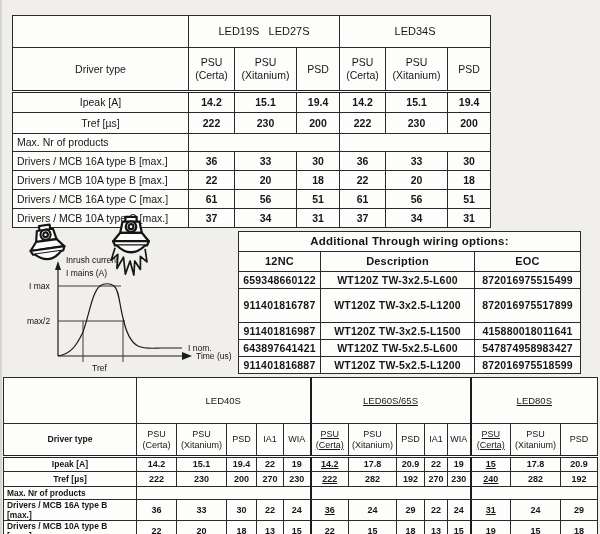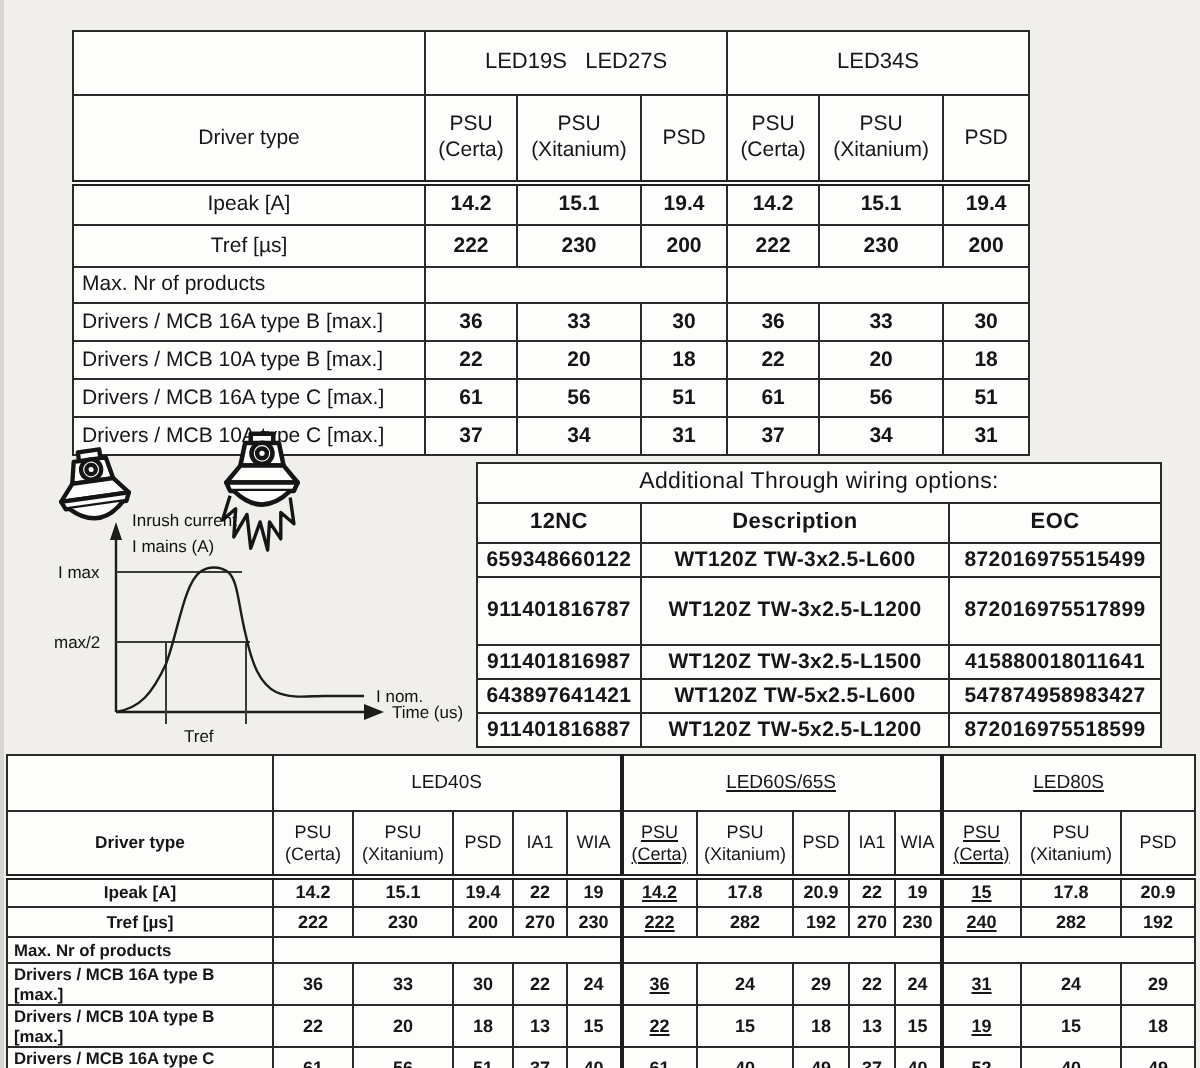--- a/index.html
+++ b/index.html
@@ -18,21 +18,21 @@
     padding:0 2px;overflow:hidden;line-height:1.2;
   }
   
   .top td{font-size:10.5px;}
   .top .grp{font-size:11px;white-space:pre;}
   .top .hdrsep td{border-bottom:3px double #222;}
   .top .la{text-align:left;padding-left:4px;}
   
   .wir{border:1.5px solid #1d1d1d;}
   .wir td{border:1.5px solid #1d1d1d;font-size:10.5px;font-weight:600;letter-spacing:.2px;}
-  .wir .ttl{font-size:11.5px;font-weight:400;}
+  .wir .ttl{font-size:11.5px;font-weight:700;}
   .wir .hd{font-weight:700;font-size:11px;}
   
   .bot td{font-size:9px;}
   .bot .grp{font-size:9.5px;}
   .bot .hdrsep td{border-bottom:3px double #222;}
   .bot .la{text-align:left;padding-left:3px;font-size:8.4px;font-weight:700;}
   .bot .lc{font-size:8.6px;font-weight:700;}
   .bot .gsep{border-left:2.5px solid #1d1d1d;text-decoration:underline;}
   .bot .val{font-weight:600;}
   .top .val{font-weight:600;}
@@ -40,21 +40,21 @@
   .gtxt{font-size:8.5px;fill:#111;font-family:"Liberation Sans",sans-serif;}
   .gln{stroke:#1c1c1c;stroke-width:1.2;fill:none;}
   .gthin{stroke:#3a3a3a;stroke-width:1;fill:none;}
   .edge{position:absolute;left:0;top:0;width:2px;height:534px;background:#d8d6d2;}
 </style>
 </head>
 <body>
 
 <div class="edge"></div>
 
-<table class="t top abs" style="left:12px;top:15px;width:478px;margin-left:24px;">
+<table class="t top abs" style="left:12px;top:15px;width:478px;">
   <colgroup>
     <col style="width:176px">
       <col style="width:46px">
       <col style="width:62px">
       <col style="width:43px">
     <col style="width:46px">
       <col style="width:62px">
       <col style="width:43px">
   </colgroup>
   <tbody>
@@ -238,21 +238,21 @@
     <col style="width:38px">
       <col style="width:48px">
       <col style="width:28px">
       <col style="width:23px">
       <col style="width:23px">
     <col style="width:40px">
       <col style="width:50px">
       <col style="width:37px">
   </colgroup>
   <tbody>
-    <tr style="height:28px">
+    <tr style="height:46px">
       <td></td>
       <td colspan="5" class="grp">LED40S</td>
       <td colspan="5" class="grp gsep">LED60S/65S</td>
       <td colspan="3" class="grp gsep">LED80S</td>
     </tr>
     <tr style="height:33px" class="hdrsep">
       <td class="lc">Driver type</td>
       <td>PSU (Certa)</td>
       <td>PSU (Xitanium)</td>
       <td>PSD</td>

